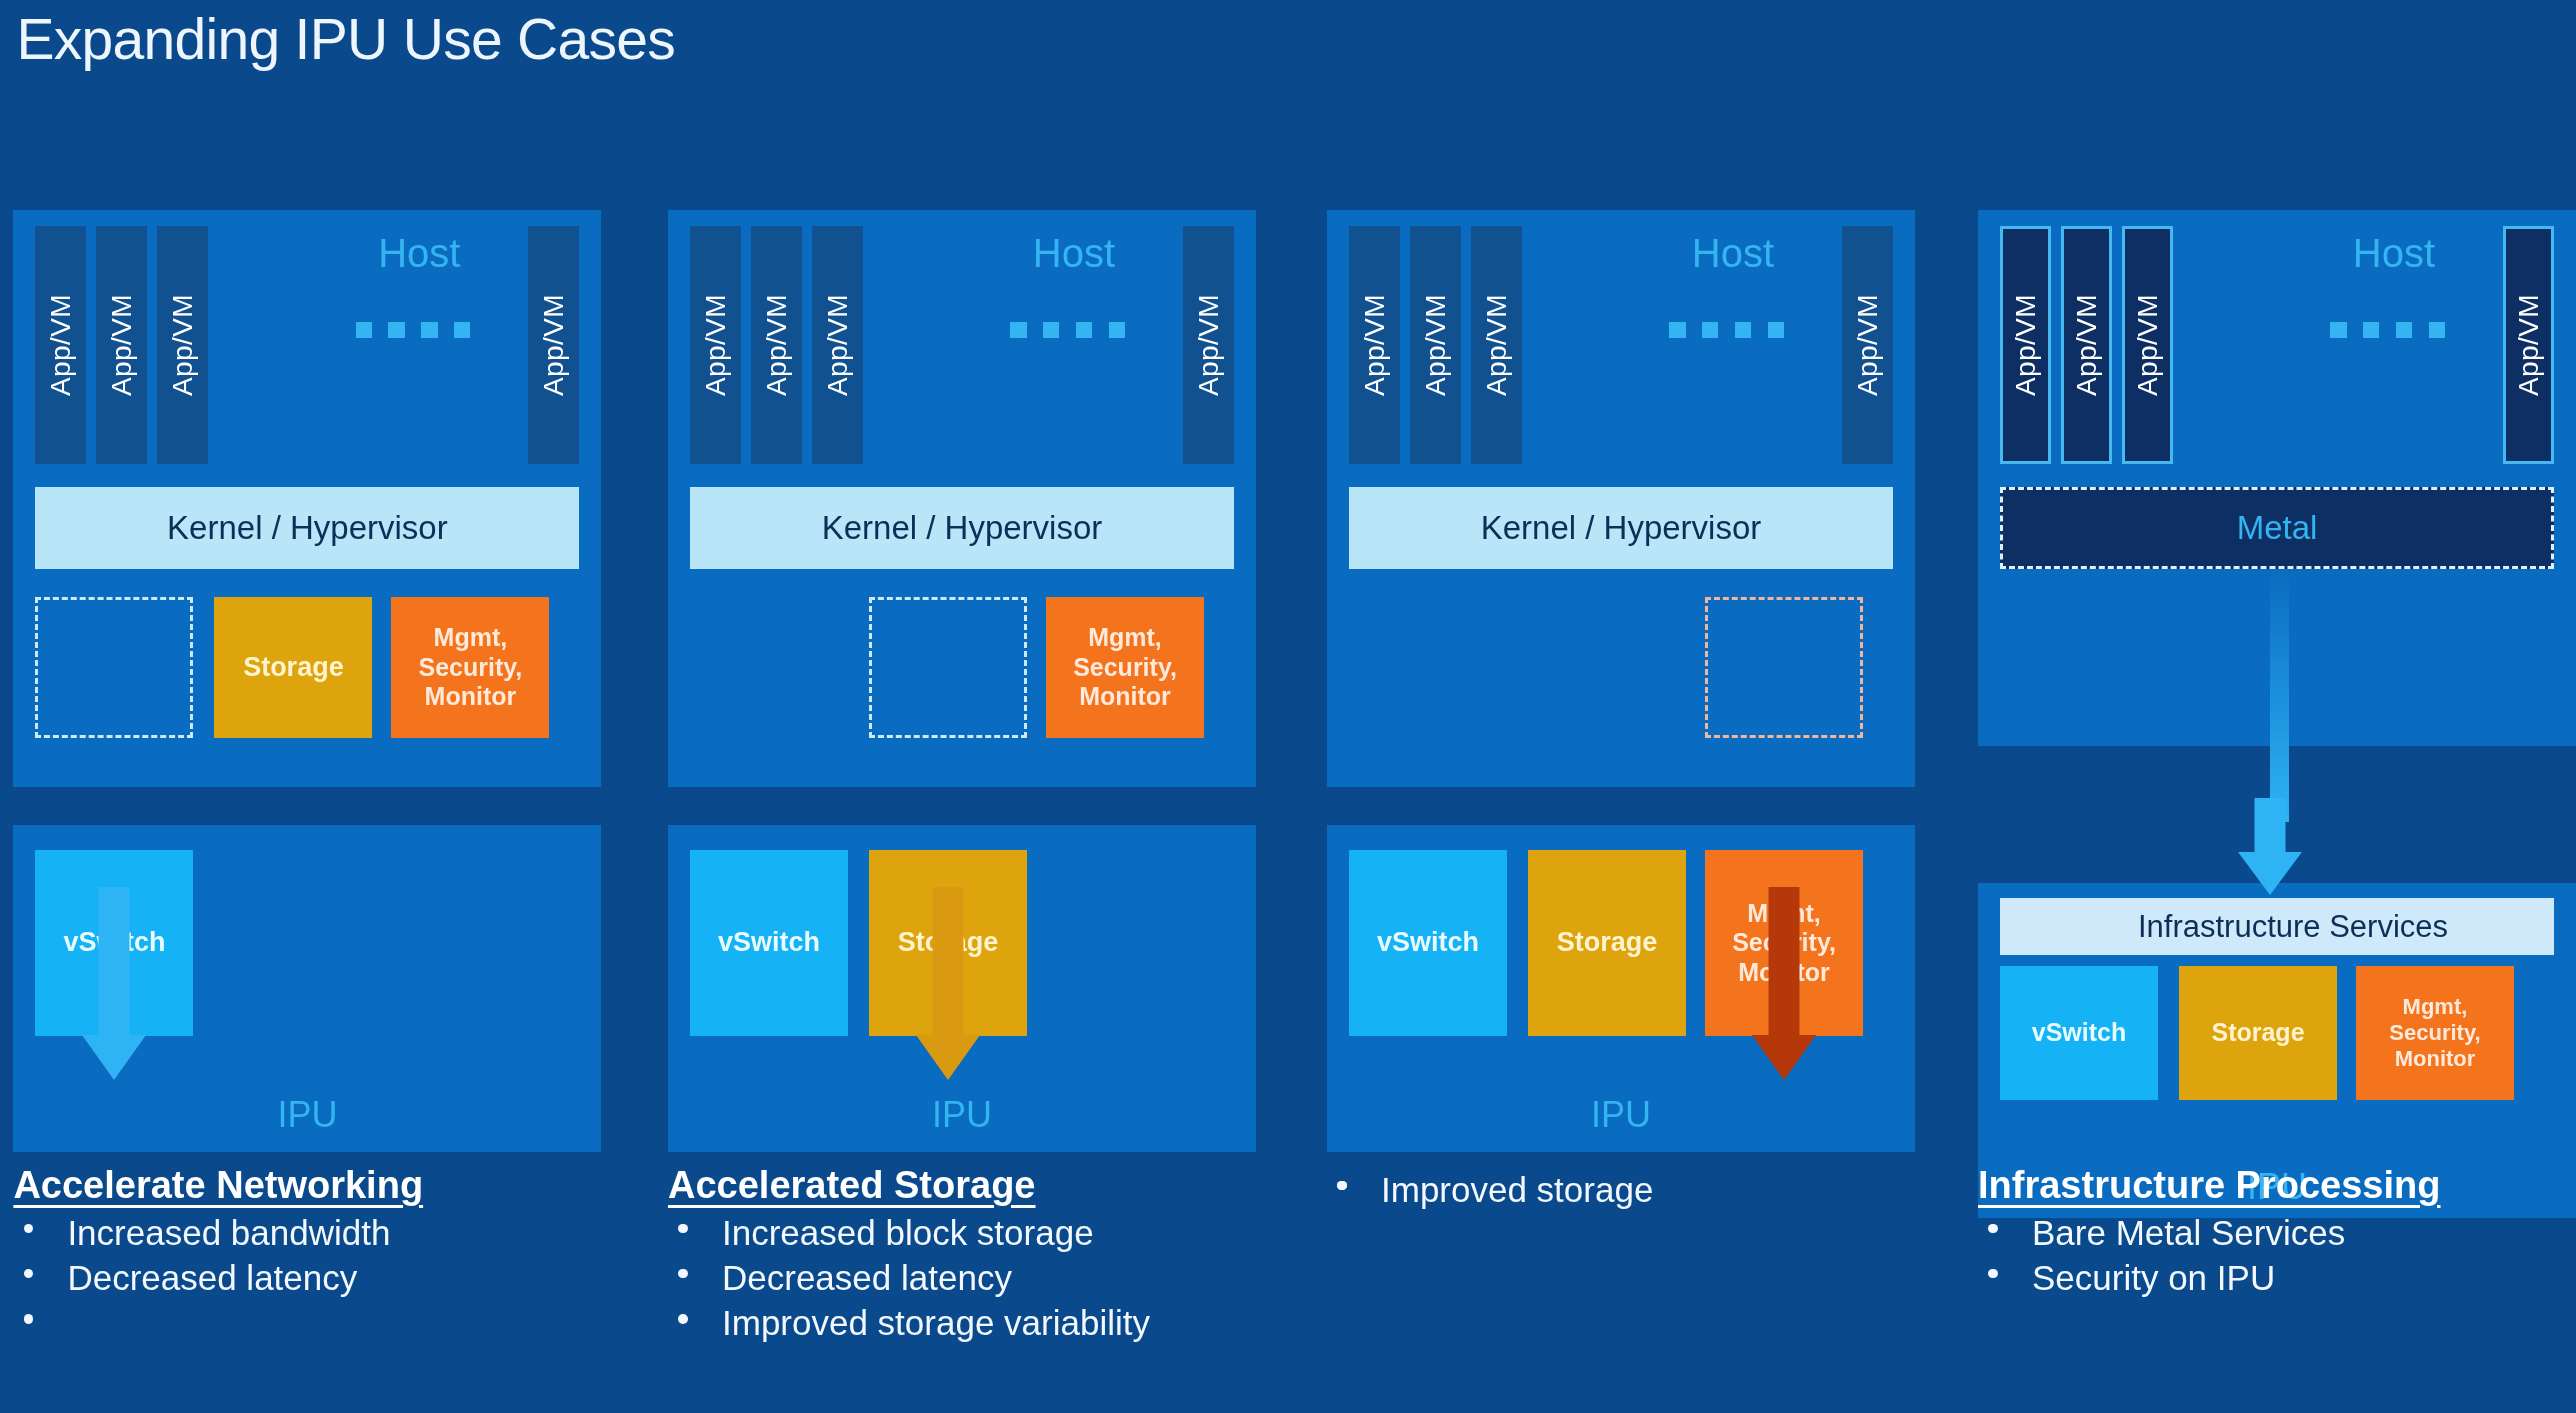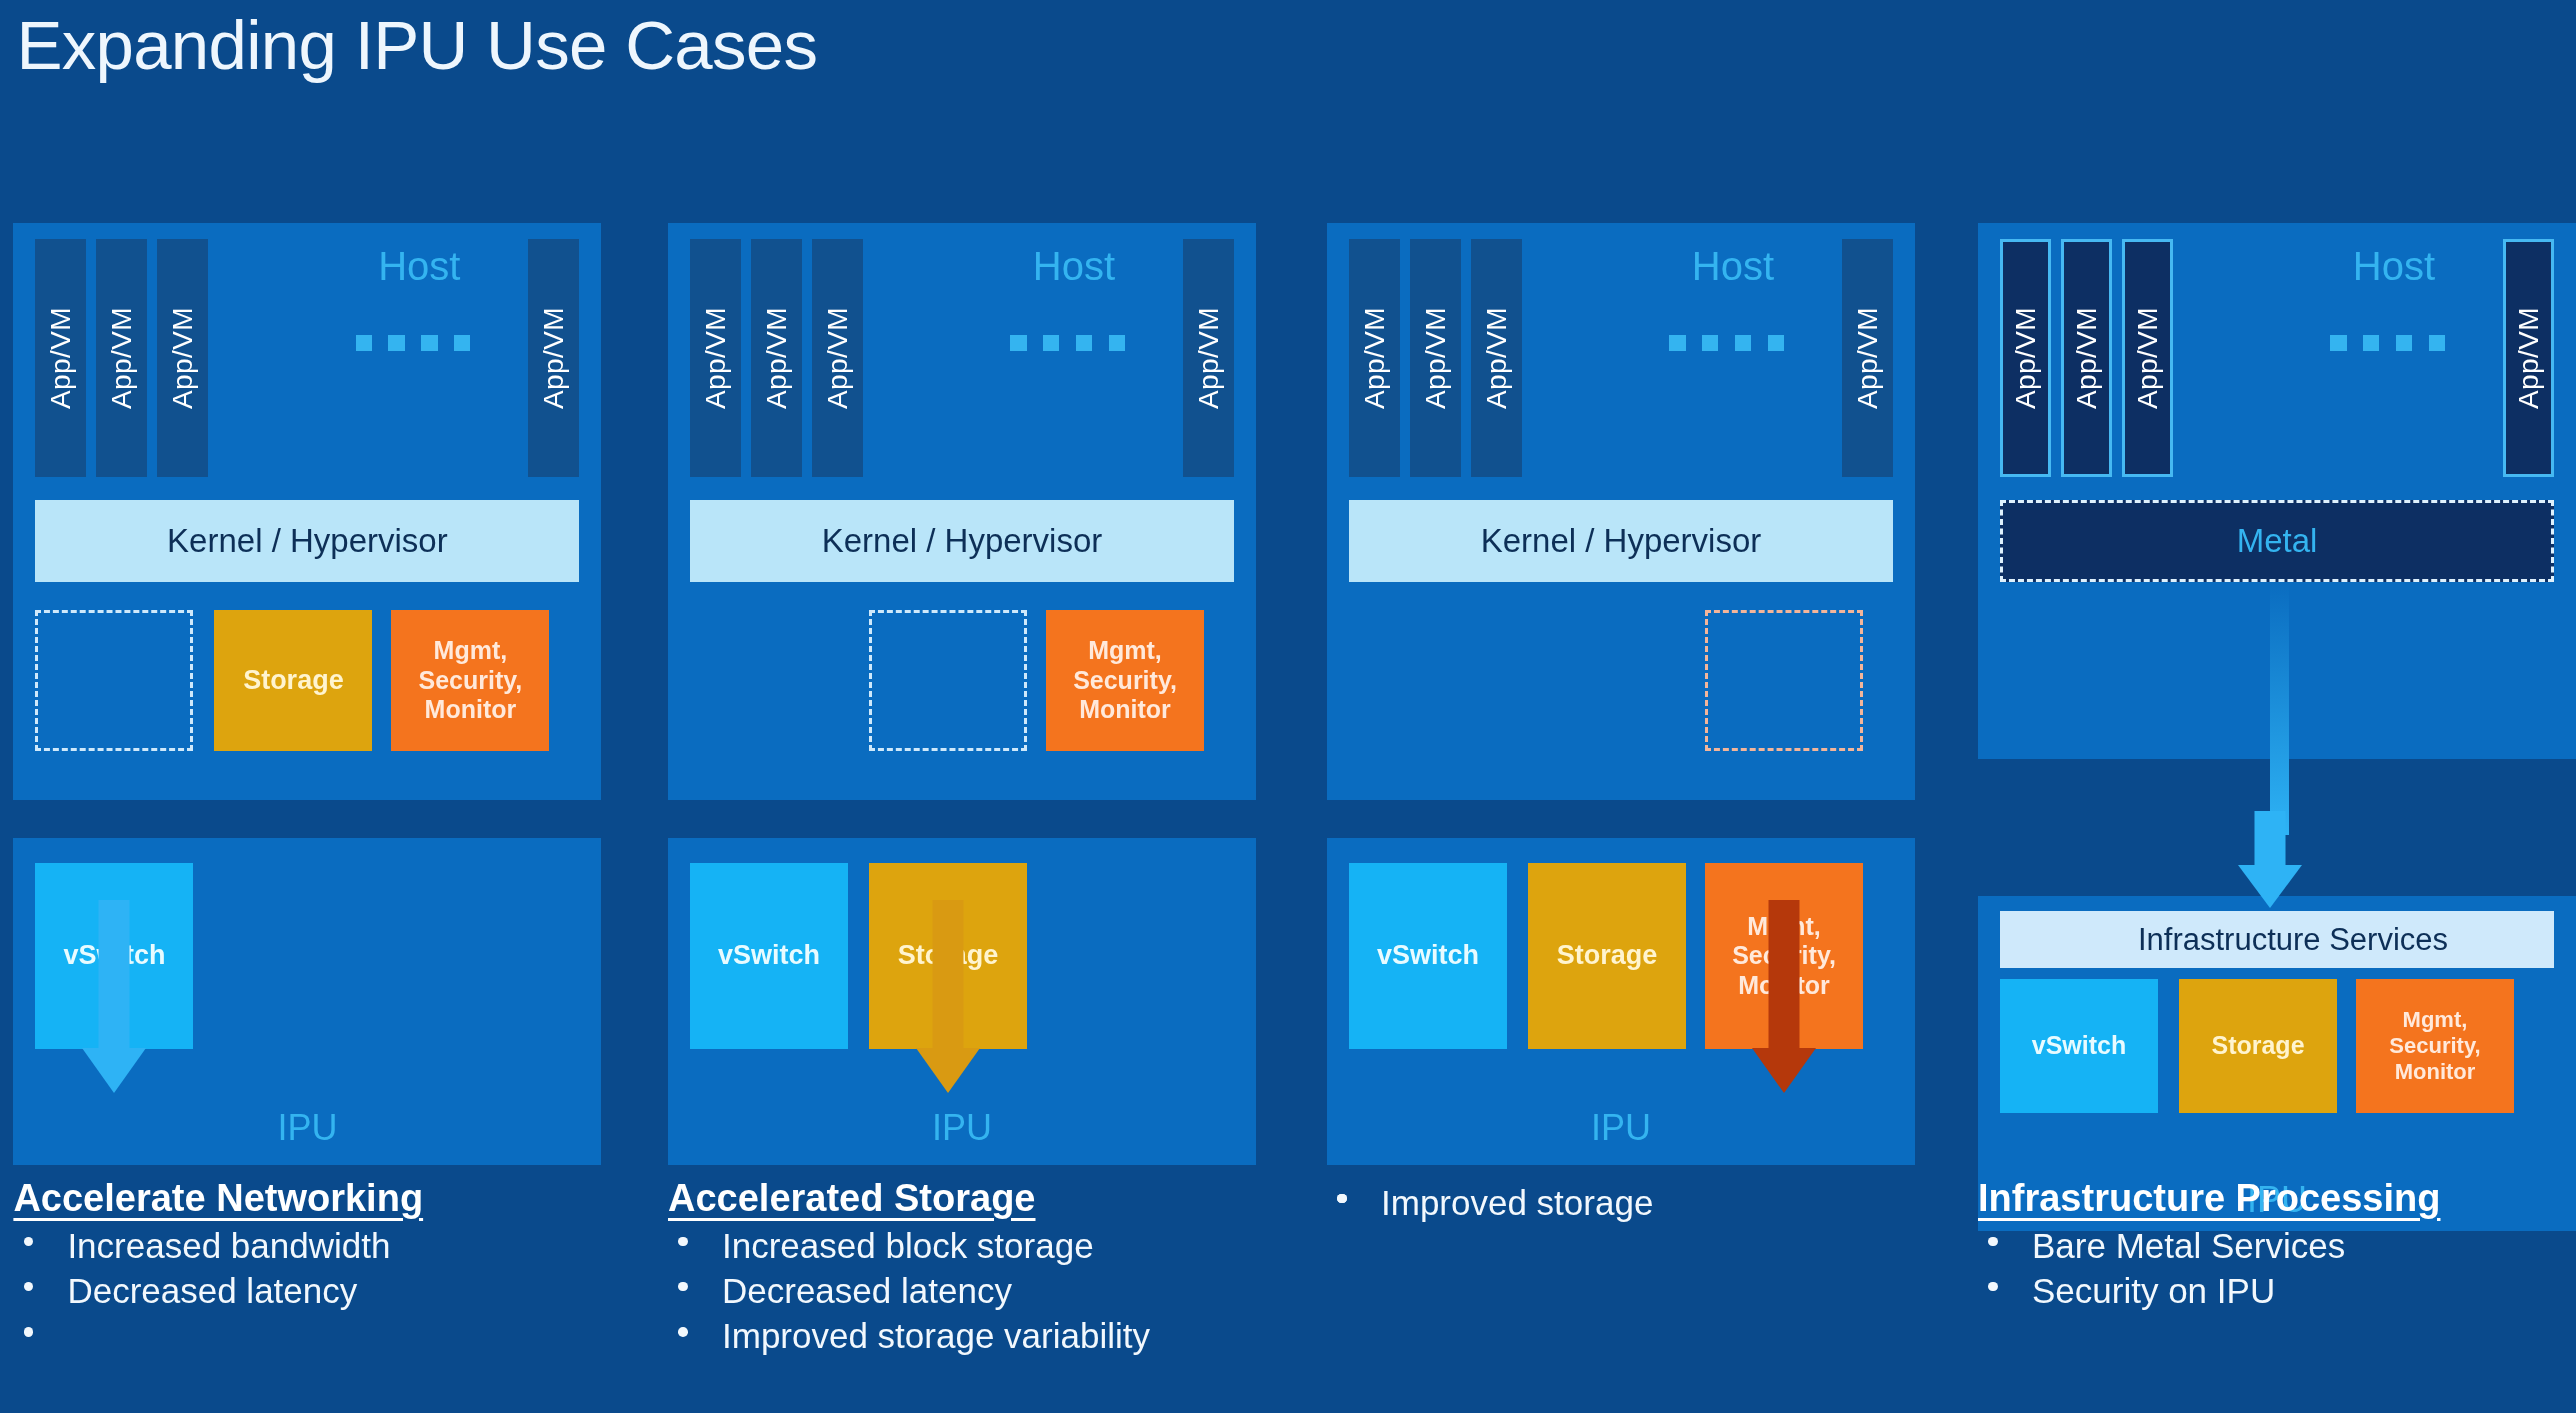--- a/index.html
+++ b/index.html
@@ -6,29 +6,29 @@
   body{
     width:2576px;height:1414px;
     background:#0a4a8c;
     font-family:"Liberation Sans", sans-serif;
     overflow:hidden;
     position:relative;
   }
   
   .title{
     position:absolute;left:16.4px;top:6px;
-    font-size:69px;
+    font-size:57px;
     font-weight:300;
     letter-spacing:-0.7px;
     color:#eef6fd;
     white-space:nowrap;
   }
   
   .panels{
-    position:absolute;left:0;top:223px;width:2492px;height:1191px;border-radius:8px;
+    position:absolute;left:0;top:210px;width:2492px;height:1191px;border-radius:8px;
   }
   .panel{
     position:absolute;top:0;width:588px;
   }
   .panel.p1{left:13.4px;}
   .panel.p2{left:668px;}
   .panel.p3{left:1327px;}
   .panel.p4{left:1978px;width:598px;}
 
   

